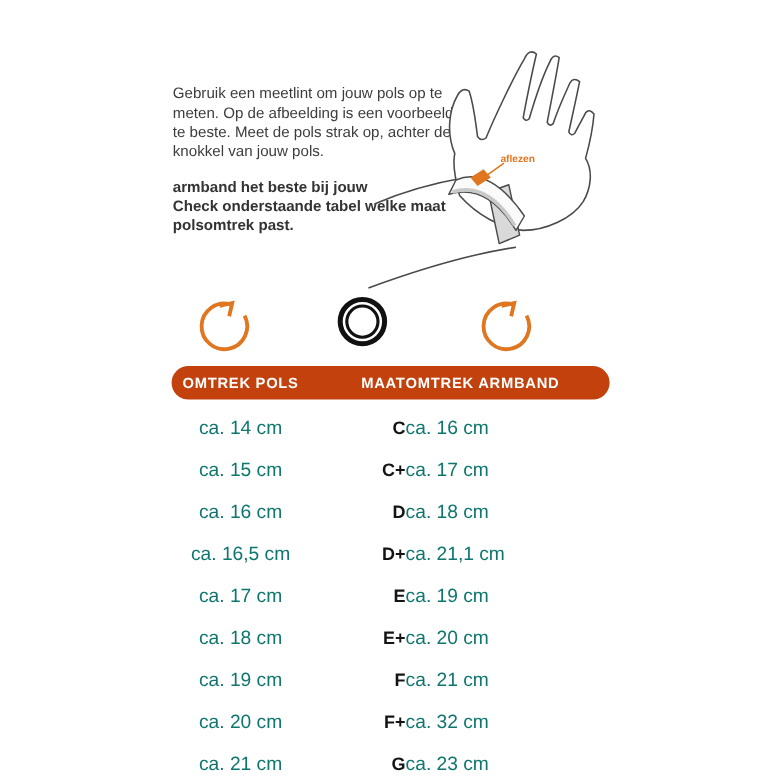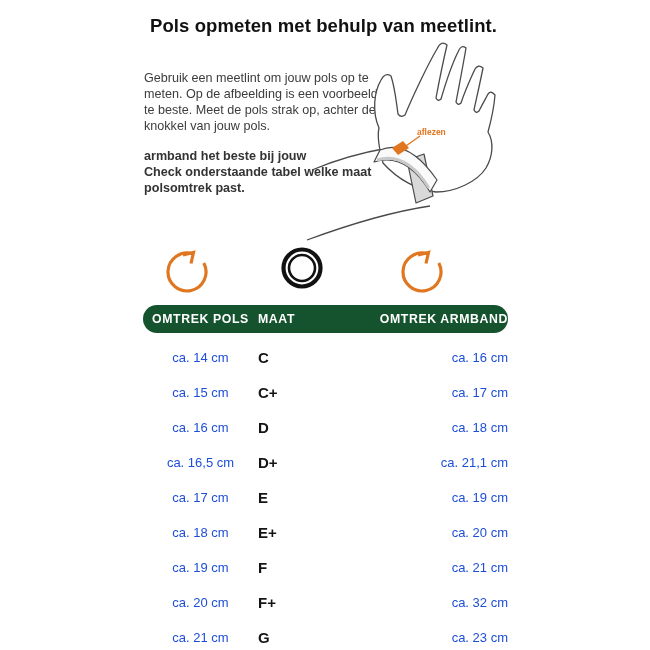--- a/index.html
+++ b/index.html
@@ -54,38 +54,37 @@
     font-weight: bold;
     letter-spacing: 0.6px;
   }
   .tbody { margin-top: 7px; }
   .trow {
     display: flex;
     height: 35px;
     align-items: center;
   }
   .c1 { width: 115px; text-align: center; }
-  .c2 { width: 80px;  text-align: left; }
-  .c3 { width: 170px; text-align: right; }
+  .c2 { width: 80px;  text-align: right; }
+  .c3 { width: 170px; text-align: left; }
   .trow .c1, .trow .c3 {
-    font-size: 13px;
-    color: #1d4ed8;
+    font-size: 16px;
+    color: #0f766e;
   }
   .trow .c2 {
     font-size: 15px;
     font-weight: bold;
     color: #141414;
   }
 </style>
 </head>
 <body>
 
 <div class="page">
 
-  <div class="title">Pols opmeten met behulp van meetlint.</div>
 
   <div class="intro">
     <div class="regular">
       <div class="line">Gebruik een meetlint om jouw pols op te</div>
         <div class="line">meten. Op de afbeelding is een voorbeeld</div>
         <div class="line">te beste. Meet de pols strak op, achter de</div>
         <div class="line">knokkel van jouw pols.</div>
     </div>
     <div class="spacer"></div>
     <div class="bold">
@@ -147,21 +146,21 @@
     <circle cx="23" cy="23" r="18.5" fill="none" stroke="#111" stroke-width="4.2"></circle>
     <circle cx="23" cy="23" r="13" fill="none" stroke="#111" stroke-width="2.6"></circle>
   </svg>
 
   <svg class="icon-row-item icon-arrow-right" viewBox="0 0 48 58" width="48" height="58">
     <path d="M 40.8,23.1 A 19 19 0 1 1 29.6,13.8" fill="none" stroke="#E0761F" stroke-width="3.2"></path>
     <path d="M 20,15 L 30.5,12.5 L 28,23.5" fill="none" stroke="#E0761F" stroke-width="3.2" stroke-linejoin="miter"></path>
   </svg>
 
   <div class="size-table">
-    <div class="thead" style="background:#14532d;border-radius:14px;">
+    <div class="thead" style="background:#c2410c;border-radius:14px;">
       <div class="c1">OMTREK POLS</div>
       <div class="c2">MAAT</div>
       <div class="c3">OMTREK ARMBAND</div>
     </div>
     <div class="tbody">
       <div class="trow">
         <div class="c1">ca. 14 cm</div>
         <div class="c2">C</div>
         <div class="c3">ca. 16 cm</div>
       </div>

